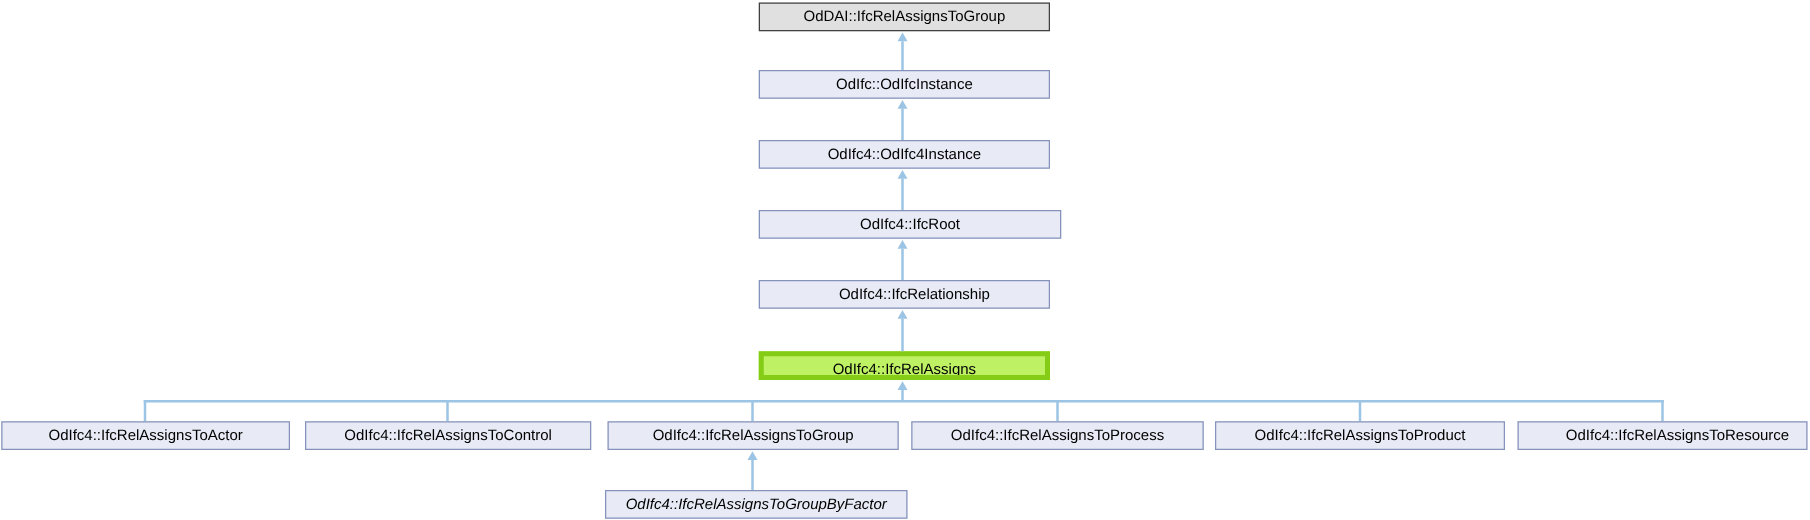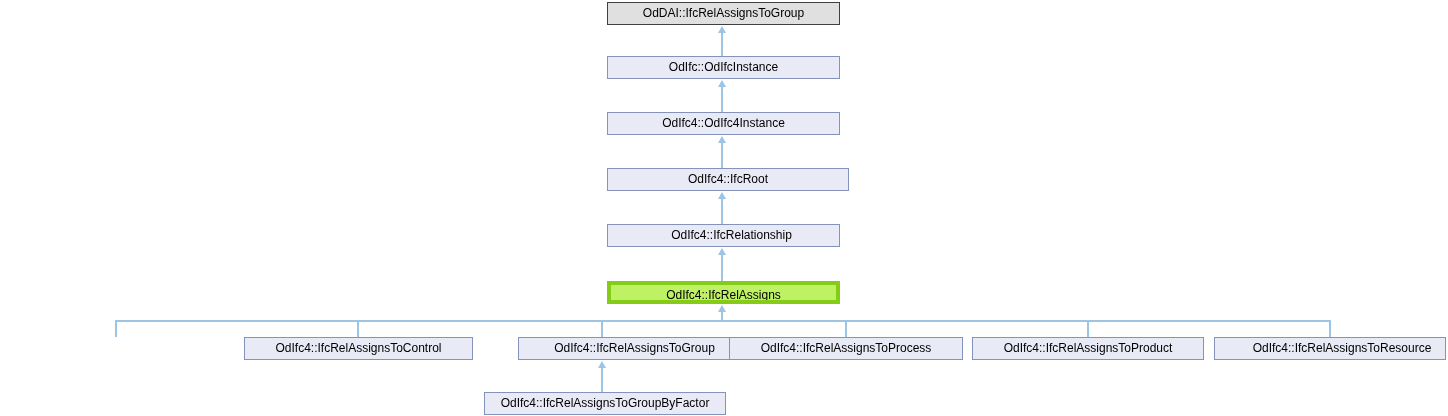--- a/index.html
+++ b/index.html
@@ -93,29 +93,30 @@
 
   <div class="hline" style="left:115px; top:320px; width:1216px;"></div>
 
   <div class="vline" style="left:115px;  top:320px; height:17px;"></div>
   <div class="vline" style="left:357px;  top:320px; height:17px;"></div>
   <div class="vline" style="left:601px;  top:320px; height:17px;"></div>
   <div class="vline" style="left:845px;  top:320px; height:17px;"></div>
   <div class="vline" style="left:1087px; top:320px; height:17px;"></div>
   <div class="vline" style="left:1329px; top:320px; height:17px;"></div>
 
+  <div class="node" style="left:1px; top:337px; width:231px;">OdIfc4::IfcRelAssignsToActor</div>
 
   <div class="node" style="left:244px; top:337px; width:229px;">OdIfc4::IfcRelAssignsToControl</div>
 
-  <div class="node" style="left:486px; top:337px; width:233px;margin-left:32px;">OdIfc4::IfcRelAssignsToGroup</div>
+  <div class="node" style="left:486px; top:337px; width:233px;">OdIfc4::IfcRelAssignsToGroup</div>
 
   <div class="node" style="left:729px; top:337px; width:234px;">OdIfc4::IfcRelAssignsToProcess</div>
 
   <div class="node" style="left:972px; top:337px; width:232px;">OdIfc4::IfcRelAssignsToProduct</div>
 
   <div class="node" style="left:1214px; top:337px; width:232px;padding-left:24px;">OdIfc4::IfcRelAssignsToResource</div>
 
   <div class="arrow-up" style="left:598px; top:361px;"></div>
   <div class="vline" style="left:601px; top:368px; height:24px;"></div>
 
-  <div class="node" style="left:484px; top:392px; width:242px;">OdIfc4::IfcRelAssignsToGroupByFactor</div>
+  <div class="node" style="left:484px; top:392px; width:242px;font-style:italic;">OdIfc4::IfcRelAssignsToGroupByFactor</div>
 
 </div>
 
 </body></html>

